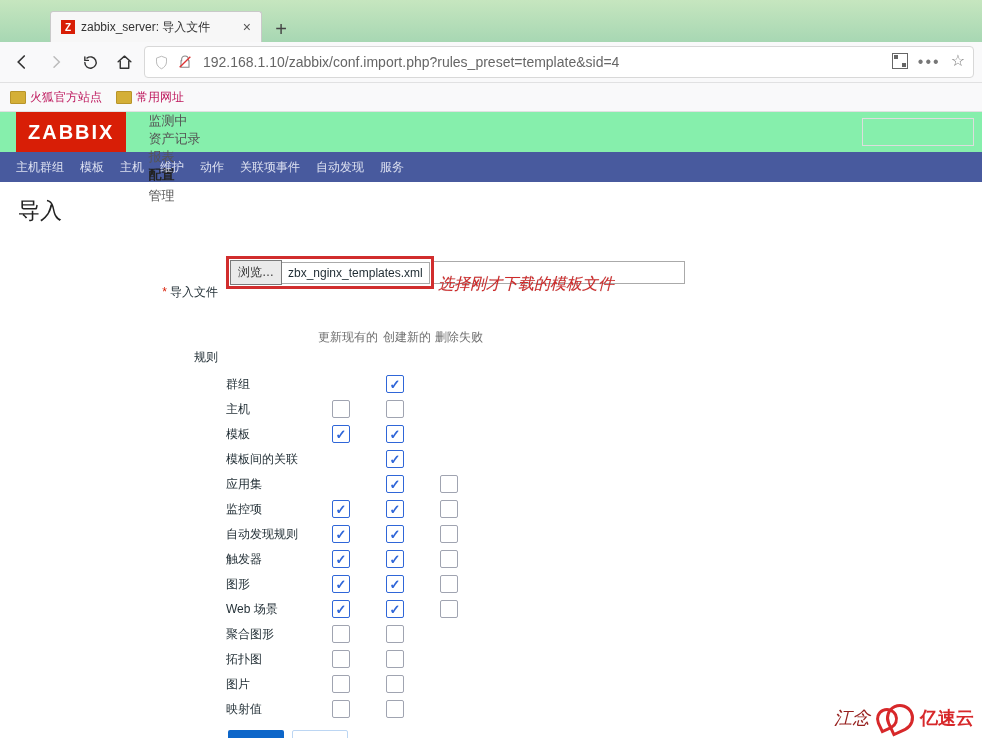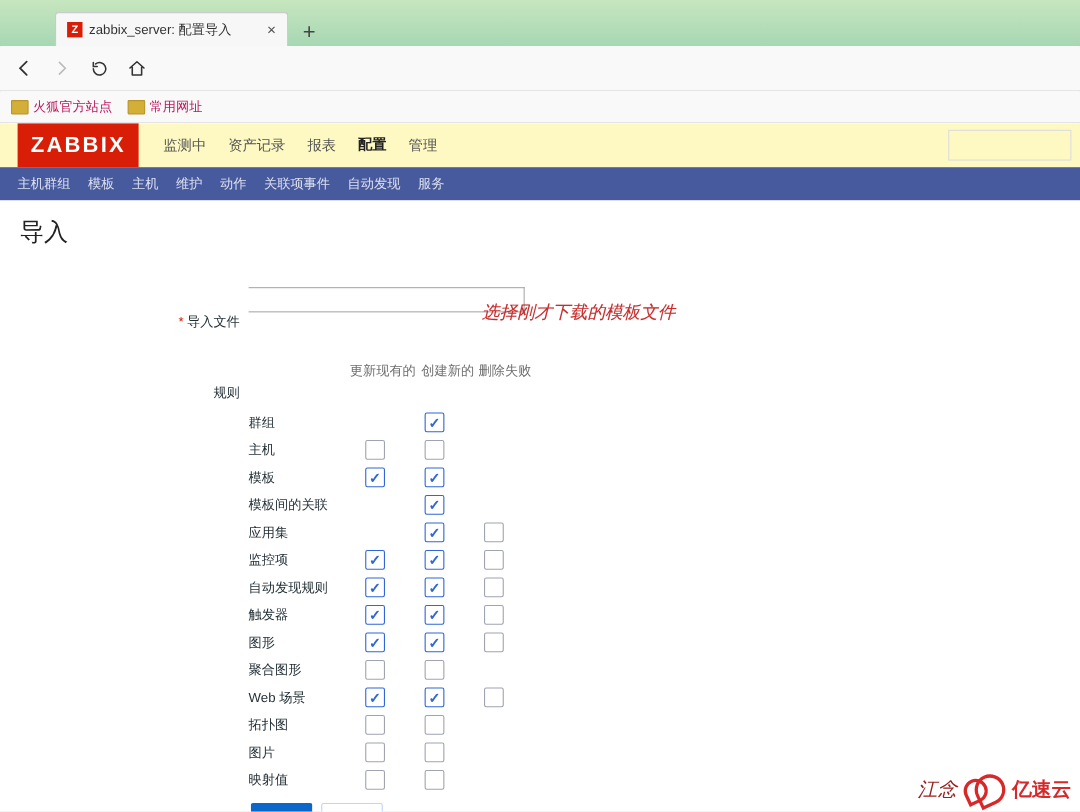--- a/index.html
+++ b/index.html
@@ -18,23 +18,23 @@
   .urlarea .icon { width:16px; height:16px; display:flex; align-items:center; justify-content:center; color:#555; }
   .urlarea .shield { color:#bbb; }
   .urlarea .blocked { color:#888; font-size:13px; }
   .urlarea .blocked svg { width:16px; height:16px; }
   .urlinput { flex:1; border:none; outline:none; font-size:14px; color:#666; background:transparent; }
   .urltail { display:flex; gap:10px; color:#777; }
   .bookbar { height:28px; background:#f9f9fa; border-bottom:1px solid #e1e1e2; display:flex; align-items:center; padding:0 10px; gap:14px; font-size:12px; color:#be185d; }
   .bookbar .bm { display:flex; align-items:center; gap:4px; cursor:pointer; }
   .folder-ico { width:14px; height:11px; background:#d4af37; border:1px solid #b8952a; border-radius:1px; position:relative; }
   .page { flex:1; background:#fff; overflow:hidden; position:relative; }
-  .z-header { height:40px; display:flex; align-items:center; background:#fef9c3; border-bottom:0; }
+  .z-header { height:40px; display:flex; align-items:center; background:#86efac; border-bottom:0; }
   .logo { background:#d81e06; color:#fff; font-family:Arial,sans-serif; font-weight:bold; font-size:20px; letter-spacing:2px; height:40px; display:flex; align-items:center; padding:0 12px; margin-left:16px;}
-  .topnav { display:flex; align-items:stretch; height:40px; margin-left:12px; }
+  .topnav { display:flex; align-items:stretch; height:40px; margin-left:12px;flex-direction:column; }
   .topnav .item { display:flex; align-items:center; padding:0 10px; font-size:13px; color:#555; cursor:pointer; }
   .topnav .item.active { color:#333; border-bottom:3px solid transparent; }
   .search { margin-left:auto; margin-right:8px; border:1px solid #ddd; width:110px; height:26px; }
   .secnav { height:30px; background:#485a9e; display:flex; align-items:center; padding:0 16px; gap:16px; font-size:12px; }
   .secnav .sitem { color:#dce0f0; cursor:pointer; }
   .content { padding:10px 18px; }
   h2.title { font-size:22px; font-weight:normal; color:#222; margin:4px 0 18px; }
   .form { font-size:12px; color:#1f2c33; }
   .row { display:flex; align-items:center; margin-bottom:9px; }
   .lbl { width:200px; text-align:right; padding-right:8px; color:#1f2c33;margin-top:40px; }
@@ -68,21 +68,21 @@
   .qrish::after{content:"";position:absolute;right:1px;bottom:1px;width:4px;height:4px;background:#666;}
 </style>
 </head>
 <body>
 
 <div class="window">
 
   <div class="titlebar">
     <div class="tab">
       <div class="favicon">Z</div>
-      <span class="tab-title">zabbix_server: 配置导入</span>
+      <span class="tab-title">zabbix_server: 导入文件</span>
       <span class="close">×</span>
     </div>
     <div class="newtab">+</div>
   </div>
 
   <div class="toolbar">
     <div class="navbtn">
       <svg width="18" height="18" viewBox="0 0 24 24">
           <path d="M15 4l-8 8 8 8" stroke="#333" stroke-width="2.2" fill="none" stroke-linecap="round"></path>
         </svg>
@@ -96,20 +96,39 @@
       <svg width="17" height="17" viewBox="0 0 24 24">
           <path d="M4 12a8 8 0 1 0 3-6.2M4 4v5h5" stroke="#333" stroke-width="2" fill="none" stroke-linecap="round"></path>
         </svg>
     </div>
     <div class="navbtn">
       <svg width="17" height="17" viewBox="0 0 24 24">
           <path d="M3 11l9-8 9 8M6 10v10h12V10" stroke="#333" stroke-width="2" fill="none" stroke-linecap="round" stroke-linejoin="round"></path>
         </svg>
     </div>
 
+    <div class="urlarea">
+      <span class="icon shield">
+        <svg width="15" height="15" viewBox="0 0 24 24">
+            <path d="M12 2l8 3v6c0 5-3.5 9-8 11-4.5-2-8-6-8-11V5z" stroke="#bbb" stroke-width="1.6" fill="none"></path>
+          </svg>
+      </span>
+      <span class="icon blocked">
+        <svg viewBox="0 0 24 24">
+            <path d="M7 10V8a5 5 0 0 1 10 0v2h1v10H6V10z" stroke="#888" stroke-width="1.6" fill="none"></path>
+            <line x1="4" y1="20" x2="20" y2="4" stroke="#d33" stroke-width="2"></line>
+          </svg>
+      </span>
+      <input class="urlinput" value="192.168.1.10/zabbix/conf.import.php?rules_preset=template&amp;sid=4" style="">
+      <div class="urltail">
+        <span class="qrish"></span>
+        <span class="dots">•••</span>
+        <span class="star">☆</span>
+      </div>
+    </div>
   </div>
 
   <div class="bookbar">
     <div class="bm">
       <span class="folder-ico"></span>
       <span>火狐官方站点</span>
     </div>
     <div class="bm">
       <span class="folder-ico"></span>
       <span>常用网址</span>
@@ -140,20 +159,26 @@
       <span class="sitem">服务</span>
     </div>
 
     <div class="content">
       <h2 class="title">导入</h2>
 
       <div class="form">
 
         <div class="row">
           <div class="lbl"><span class="req">*</span><span>导入文件</span></div>
+          <div class="redbox">
+            <div class="filebox">
+              <button class="browsebtn">浏览…</button>
+              <span class="fname">zbx_nginx_templates.xml</span>
+            </div>
+          </div>
           <span style="border:1px solid #aaa;border-left:none;height:21px;width:250px;"></span>
         </div>
         <div class="row" style="margin-left:220px;margin-top:-36px;margin-bottom:14px;pointer-events:none;">
           <span class="ann" style="margin-left:200px">选择刚才下载的模板文件</span>
         </div>
 
         <div class="row">
           <div class="lbl"><span>规则</span></div>
           <div style="width:88px;"></div>
           <span class="colhead" style="width:68px;text-align:center">更新现有的</span>
@@ -251,40 +276,40 @@
                 <span class="cbox checked"></span>
               </span>
               <span class="cset">
                 <span class="cbox checked"></span>
               </span>
               <span class="cset">
                 <span class="cbox"></span>
               </span>
             </div>
             <div class="row">
+              <div class="rlbl">Web 场景</div>
+              <span class="cset">
+                <span class="cbox checked"></span>
+              </span>
+              <span class="cset">
+                <span class="cbox checked"></span>
+              </span>
+              <span class="cset">
+                <span class="cbox"></span>
+              </span>
+            </div>
+            <div class="row">
               <div class="rlbl">聚合图形</div>
               <span class="cset">
                 <span class="cbox"></span>
               </span>
               <span class="cset">
                 <span class="cbox"></span>
               </span>
               <span class="cset"></span>
-            </div>
-            <div class="row">
-              <div class="rlbl">Web 场景</div>
-              <span class="cset">
-                <span class="cbox checked"></span>
-              </span>
-              <span class="cset">
-                <span class="cbox checked"></span>
-              </span>
-              <span class="cset">
-                <span class="cbox"></span>
-              </span>
             </div>
             <div class="row">
               <div class="rlbl">拓扑图</div>
               <span class="cset">
                 <span class="cbox"></span>
               </span>
               <span class="cset">
                 <span class="cbox"></span>
               </span>
               <span class="cset"></span>

